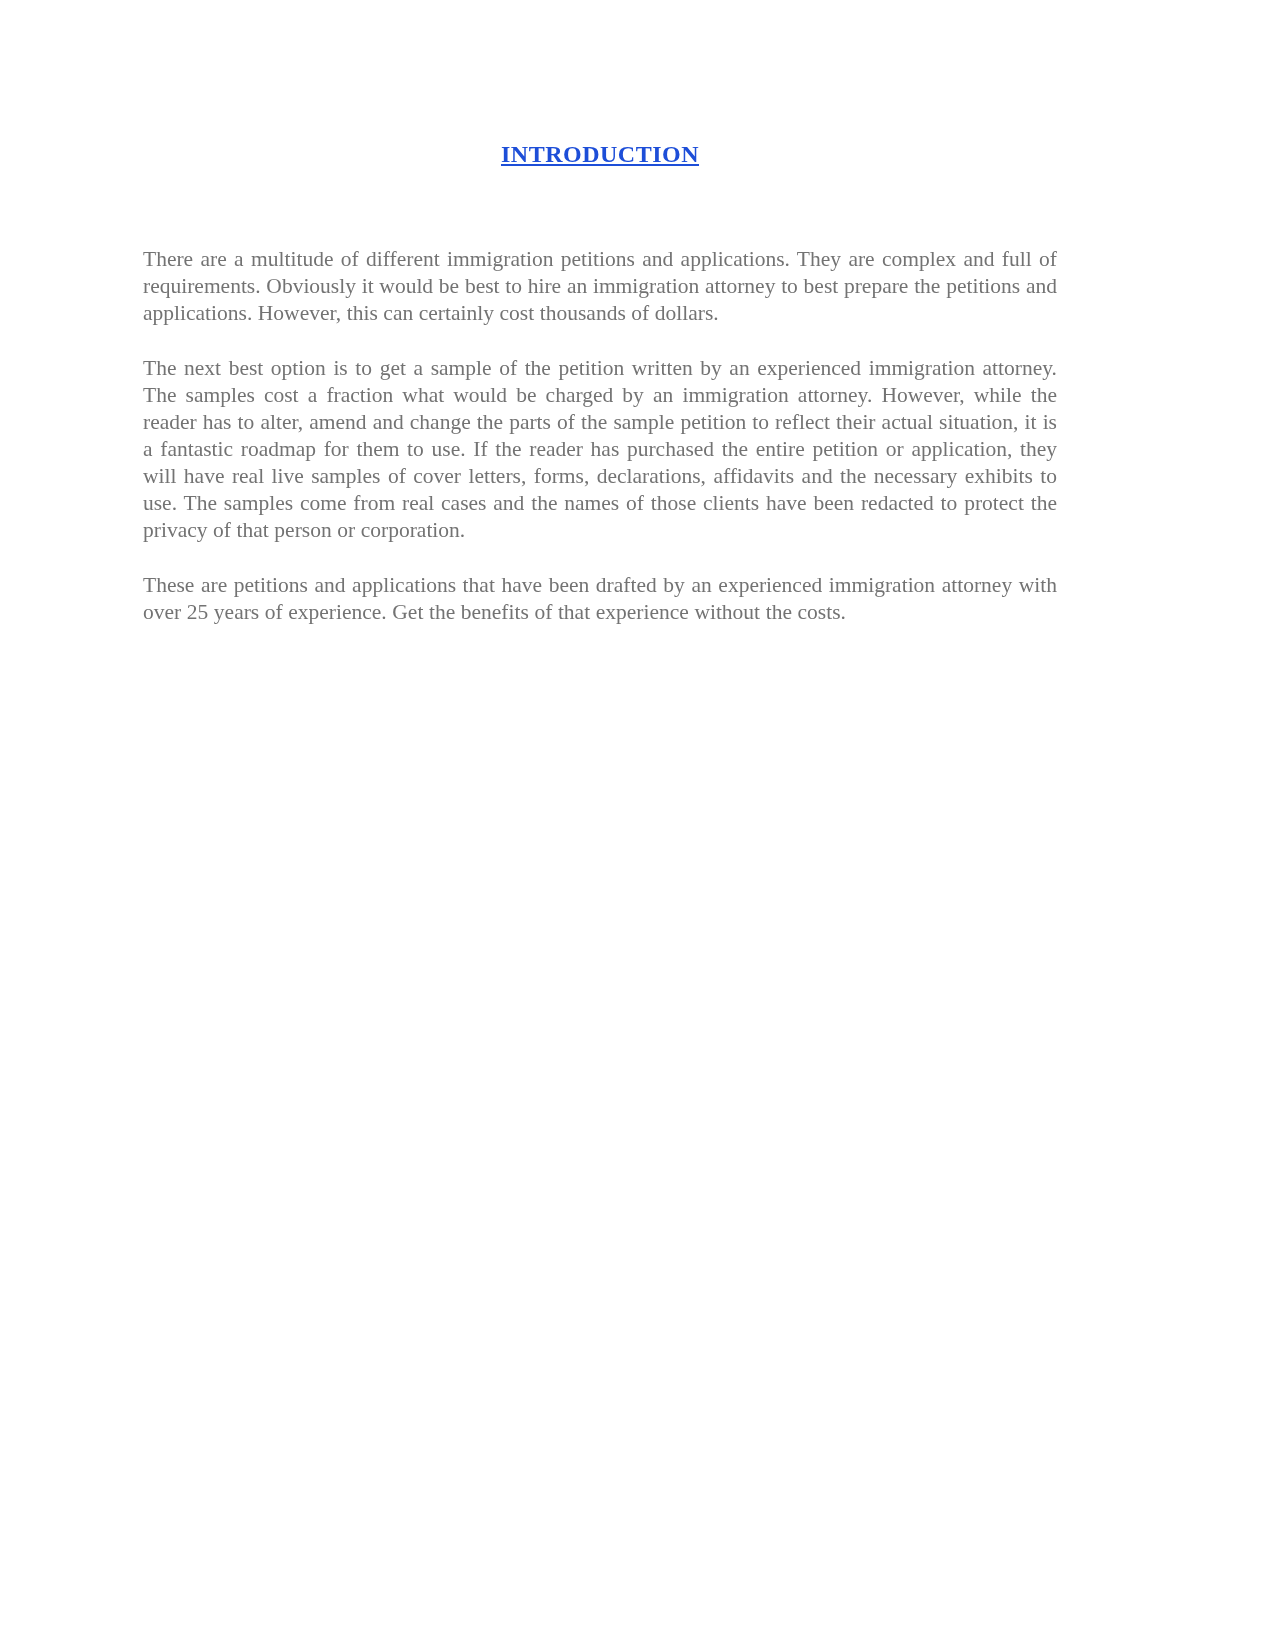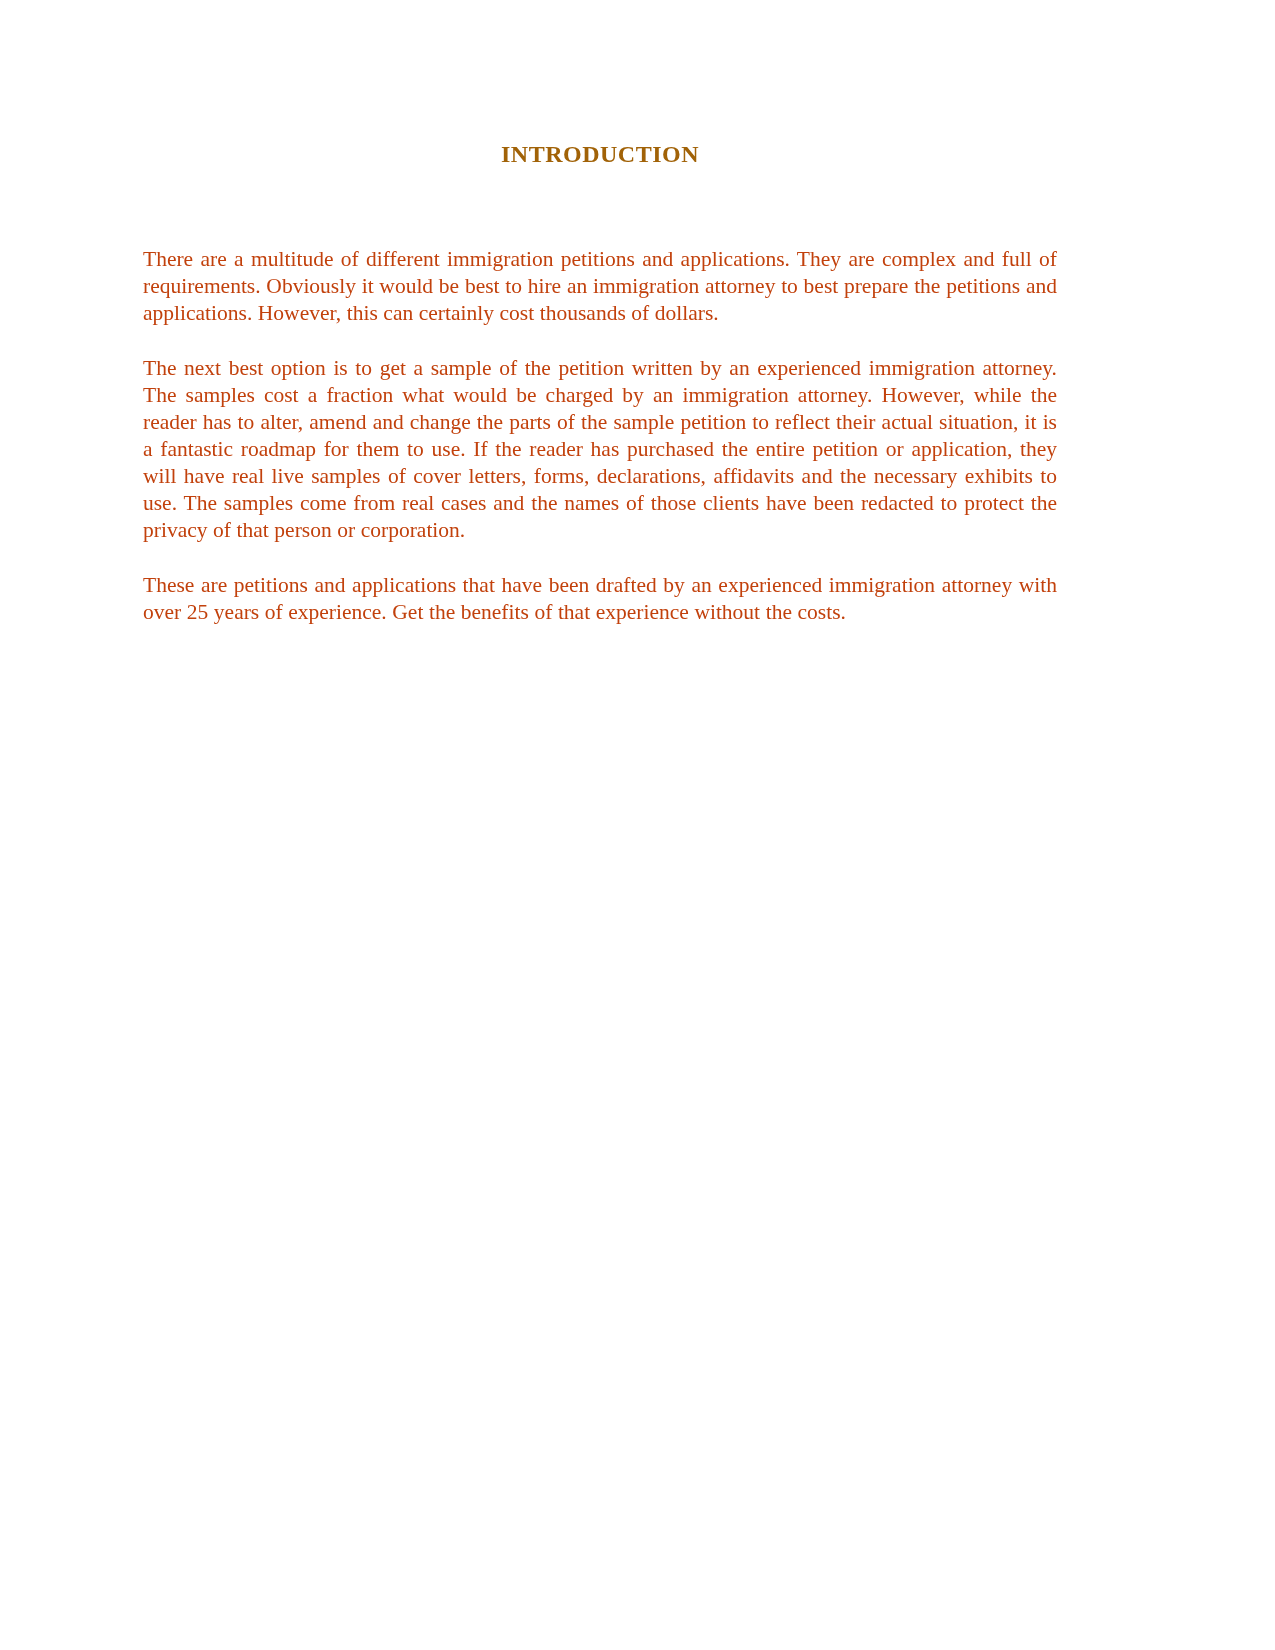--- a/index.html
+++ b/index.html
@@ -30,38 +30,39 @@
     padding: 0;
     position: absolute;
     top: 140px;
     left: 0;
     width: 914px;
     text-align: center;
     font-family: "Liberation Serif", "DejaVu Serif", serif;
     font-weight: bold;
     font-size: 24px;
     letter-spacing: 0.5px;
-    color: #a16207;
+    color: #1d4ed8;
     line-height: 1.2;
+    text-decoration: underline;
   }
 
   .body-block {
     position: absolute;
     top: 246px;
     left: 0;
     width: 914px;
   }
 
   p.para {
     margin: 0 0 28px 0;
     padding: 0;
     font-family: "Liberation Serif", "DejaVu Serif", serif;
     font-size: 21.5px;
     line-height: 27px;
-    color: #c2410c;
+    color: #737373;
     text-align: justify;
     text-justify: inter-word;
     word-spacing: 0.2px;
   }
 
   p.para:last-child {
     margin-bottom: 12px;
   }
 </style>
 </head>

